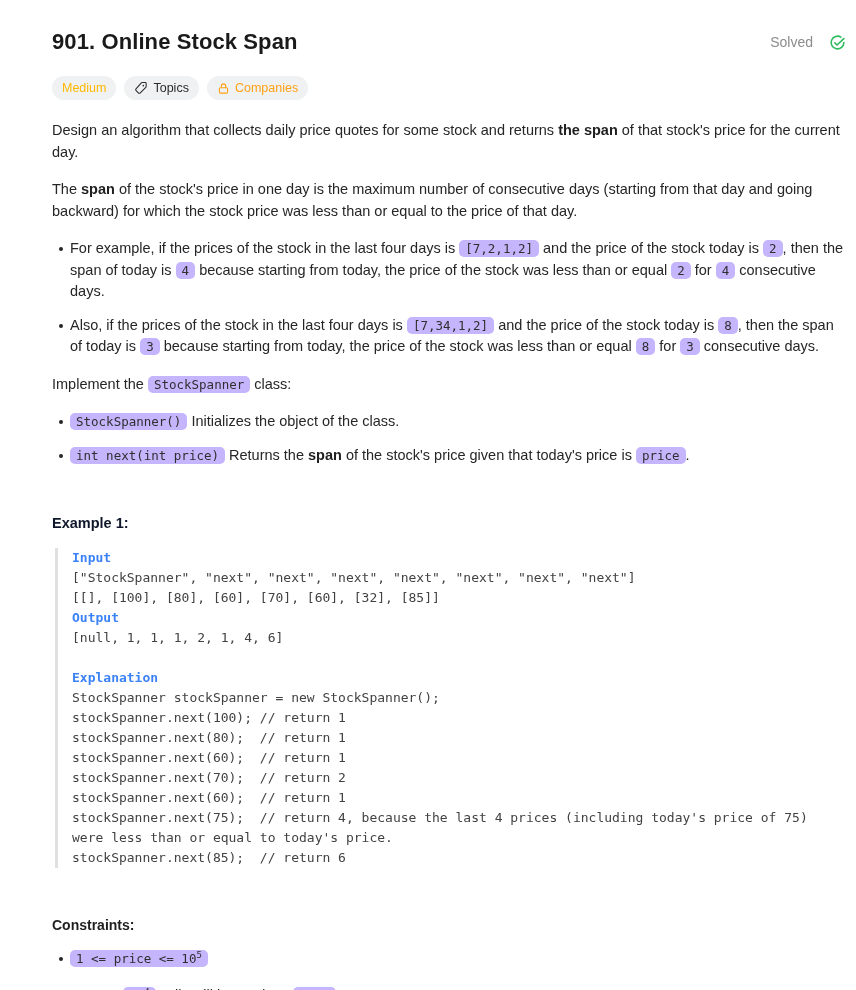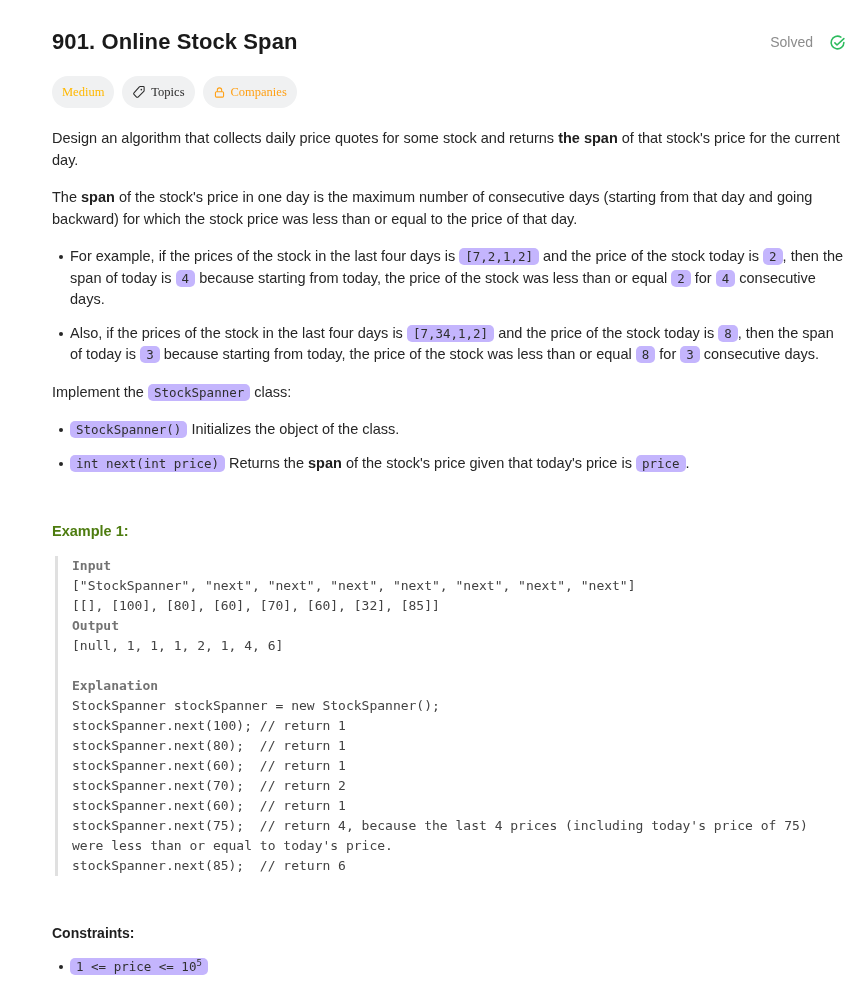--- a/index.html
+++ b/index.html
@@ -38,25 +38,25 @@
 
   
   .badge-row { display: flex; gap: 8px; margin-top: 21px; }
   .pill {
     display: inline-flex;
     align-items: center;
     gap: 5px;
     background: #f0f1f2;
     border-radius: 999px;
     padding: 0 10px;
-    height: 32px;
+    height: 24px;
     font-size: 12.5px;
     cursor: pointer;
     border: none;
-    font-family: Liberation Serif, serif;
+    font-family: Liberation Sans, sans-serif;
   }
   .pill.medium { color: #ffb800; }
   .pill.topics { color: #2a2a2a; }
   .pill.companies { color: #ffa116; }
   .pill svg { display: block; }
 
   
   .description { margin-top: 20px; font-size: 14.5px; line-height: 21.5px; }
   .description p { margin: 0 0 16px 0; }
   ul.rich-list { list-style: none; margin: 16px 0 16px 0; padding: 0; }
@@ -78,34 +78,34 @@
     padding: 1px 6px;
     color: #2f2f2f;
     white-space: nowrap;
   }
   code.icode sup { font-size: 9px; line-height: 0; }
 
   
   .example-heading {
     font-size: 14.5px;
     font-weight: 700;
-    color: #4d7c0f;
+    color: #0f172a;
     margin: 49px 0 0 0;
   }
   .example-block {
     margin: 17px 0 0 3px;
     border-left: 3px solid #e0e0e0;
     padding-left: 14px;
     font-family: "DejaVu Sans Mono", monospace;
     font-size: 13px;
     line-height: 20px;
     color: #424242;
   }
   .code-line { white-space: pre-wrap; word-break: break-word; }
-  .code-line.bold { font-weight: 700; color: #737373; }
+  .code-line.bold { font-weight: 700; color: #3b82f6; }
 
   
   .constraints-heading {
     font-size: 14px;
     font-weight: 700;
     color: #1f1f1f;
     margin: 49px 0 0 0;
   }
   ul.constraints-list { list-style: none; margin: 15px 0 0 0; padding: 0; }
   ul.constraints-list > li { position: relative; padding-left: 18px; margin-bottom: 15px; font-size: 14.5px; line-height: 21.5px; }

